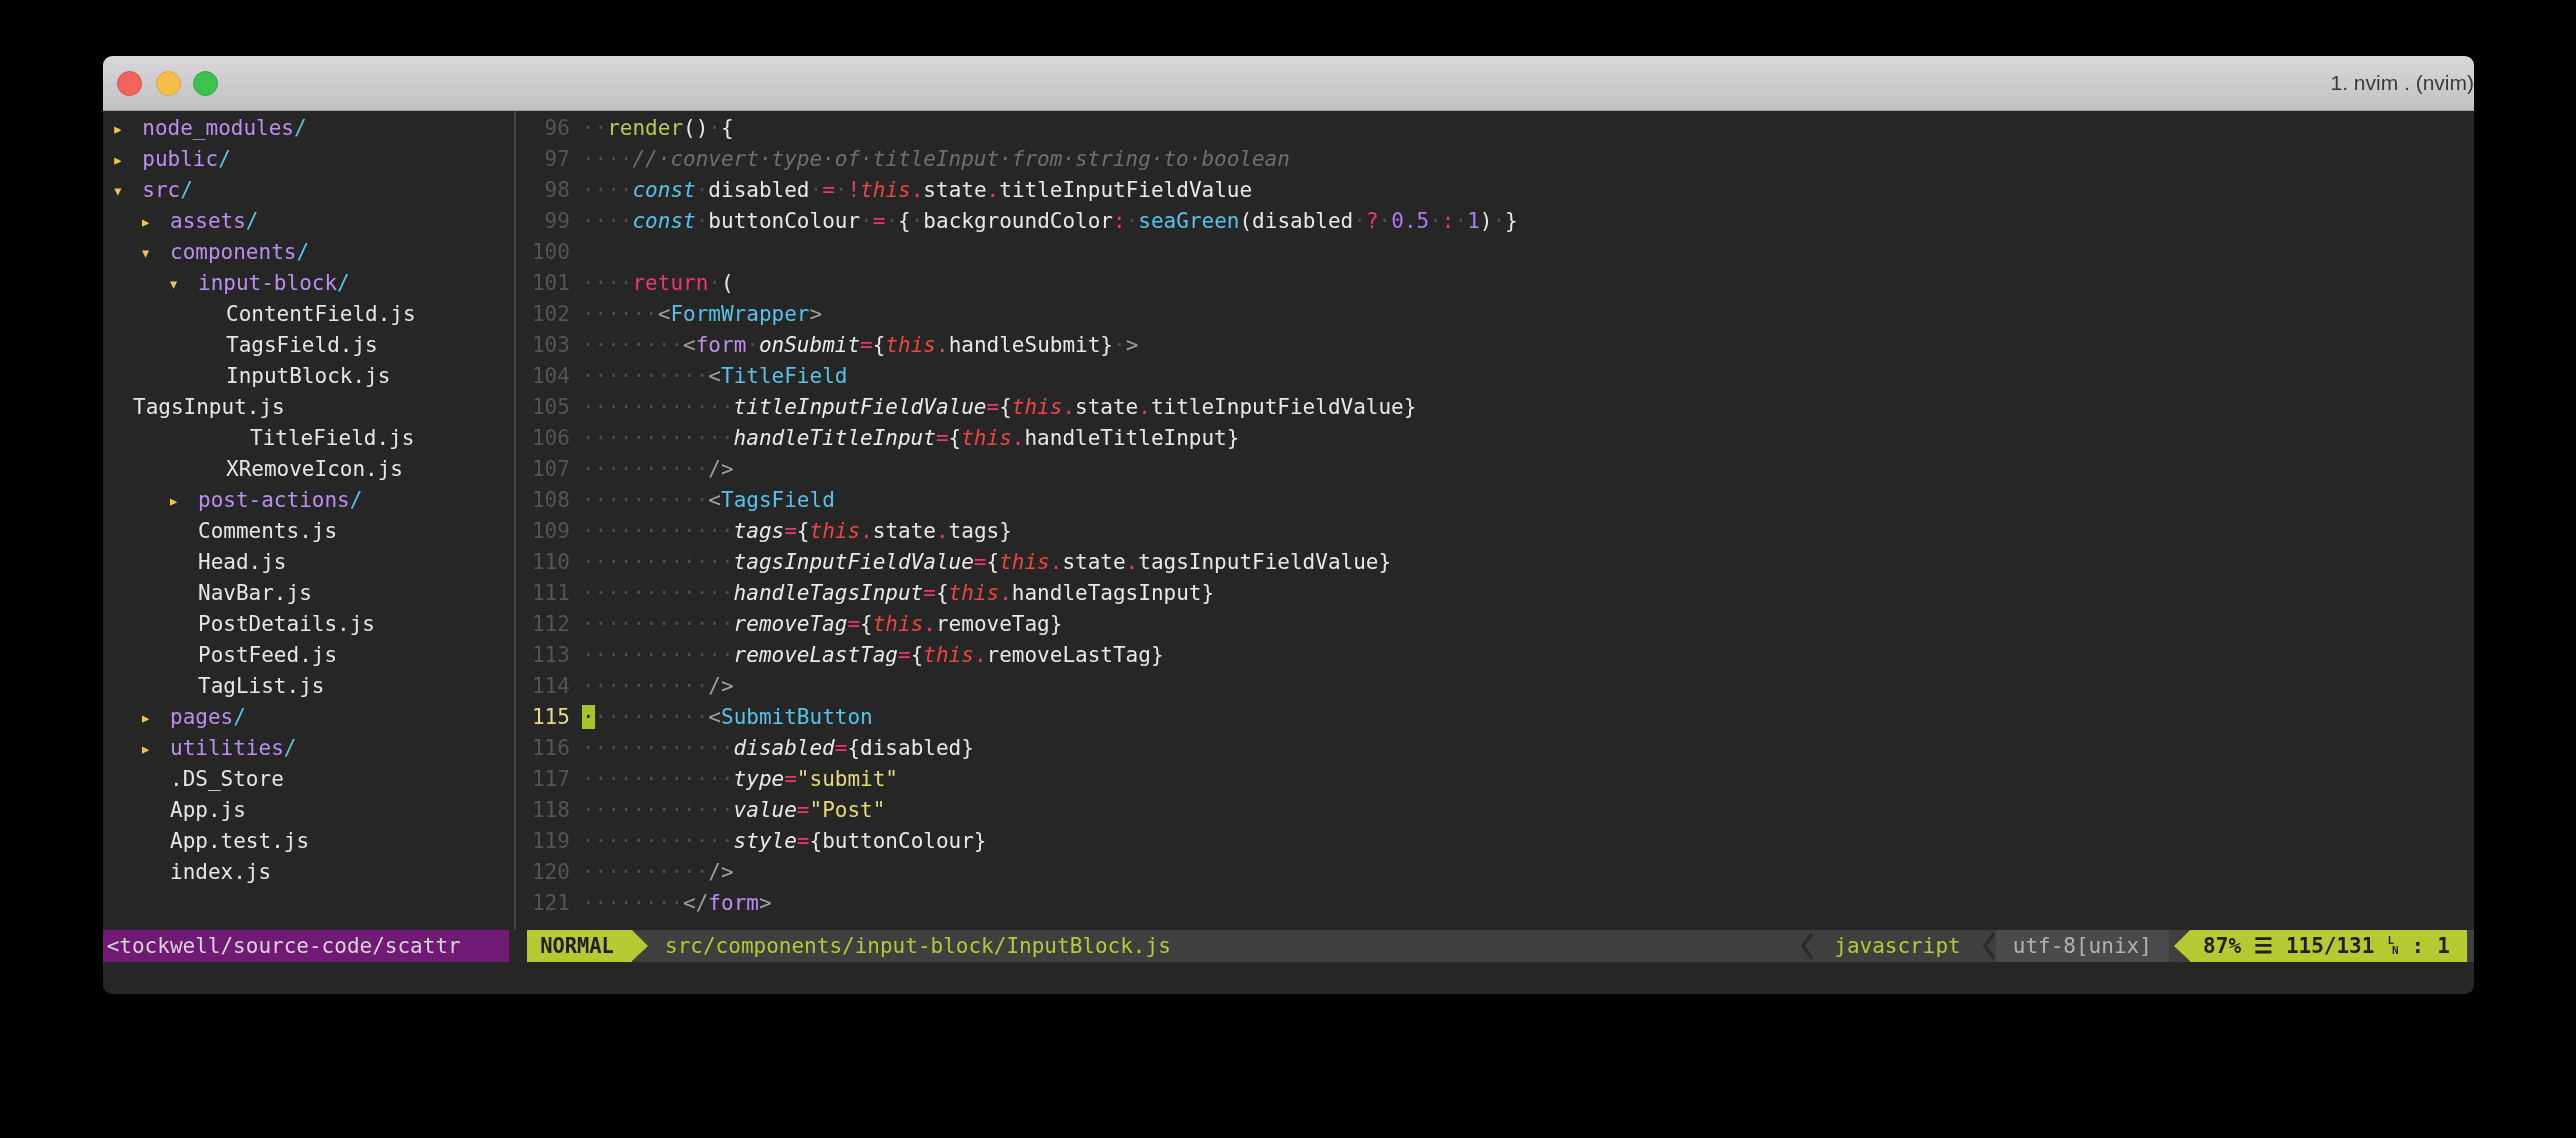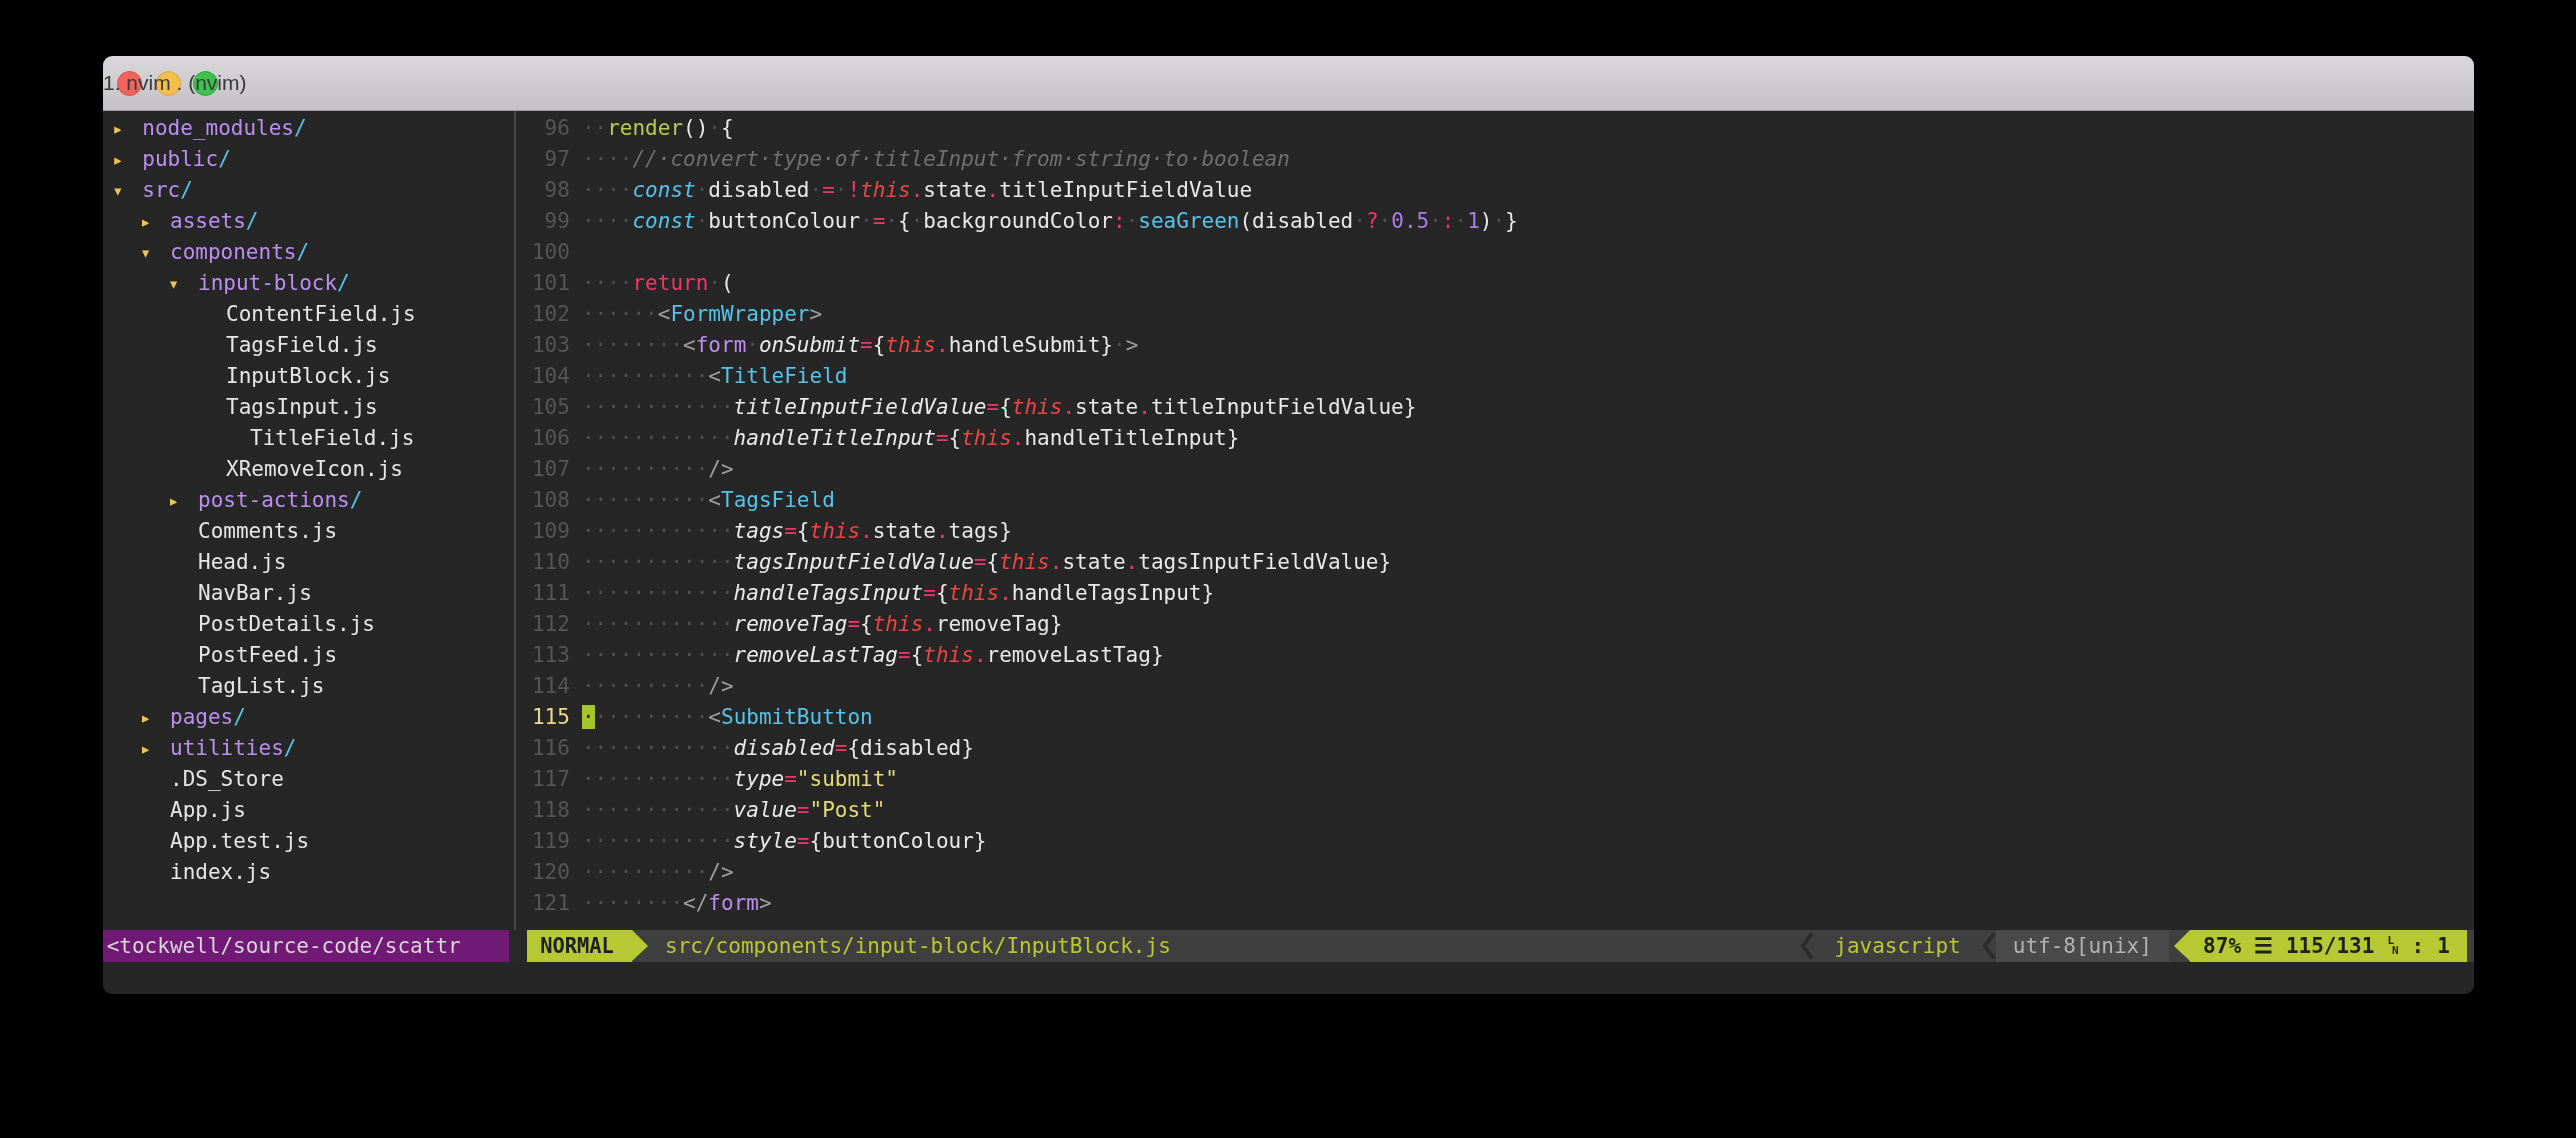--- a/index.html
+++ b/index.html
@@ -5,21 +5,21 @@
   html,body{margin:0;padding:0;}
   body{width:2576px;height:1138px;background:#000;position:relative;overflow:hidden;
        font-family:"DejaVu Sans Mono",monospace;}
   .window{position:absolute;left:103px;top:56px;width:2371px;height:938px;
           border-radius:9.3px;overflow:hidden;background:#262626;
           box-shadow:0 20.4px 46px rgba(0,0,0,.75);}
   
   .titlebar{height:54px;background:linear-gradient(#d9d7d9,#c3c1c3);
             border-bottom:0.9px solid #9f9d9f;position:relative;}
   .titlebar .title{position:absolute;left:0;right:0;top:0;height:54px;line-height:54px;
-            text-align:left;font-family:"Liberation Sans",sans-serif;font-size:21px;
+            text-align:right;font-family:"Liberation Sans",sans-serif;font-size:21px;
             color:#3a3a3a;font-weight:500;}
   .tl{position:absolute;top:15px;width:23px;height:23px;border-radius:50%;}
   .tl.red{left:14px;background:#f2635b;border:0.9px solid #d8504b;}
   .tl.yellow{left:53px;background:#f5bd4a;border:0.9px solid #dba63c;}
   .tl.green{left:90px;background:#3ec24e;border:0.9px solid #2fa83f;}
   
   .content{display:flex;flex-direction:column;height:884px;}
   .panes{display:flex;height:819px;overflow:hidden;}
   .tree{width:411px;overflow:hidden;padding-top:1.9px;}
   .vsep{width:1.9px;background:#464646;}
@@ -90,21 +90,21 @@
       <div class="tree" id="tree">
           <div class="trow" style="padding-left: 9.3px;"><span class="arrow">▸</span><span class="dirname">node_modules</span><span class="slash">/</span></div>
           <div class="trow" style="padding-left: 9.3px;"><span class="arrow">▸</span><span class="dirname">public</span><span class="slash">/</span></div>
           <div class="trow" style="padding-left: 9.3px;"><span class="arrow">▾</span><span class="dirname">src</span><span class="slash">/</span></div>
           <div class="trow" style="padding-left: 37px;"><span class="arrow">▸</span><span class="dirname">assets</span><span class="slash">/</span></div>
           <div class="trow" style="padding-left: 37px;"><span class="arrow">▾</span><span class="dirname">components</span><span class="slash">/</span></div>
           <div class="trow" style="padding-left: 65px;"><span class="arrow">▾</span><span class="dirname">input-block</span><span class="slash">/</span></div>
           <div class="trow" style="padding-left: 93px;"><span class="arrow"></span><span class="filename">ContentField.js</span></div>
           <div class="trow" style="padding-left: 93px;"><span class="arrow"></span><span class="filename">TagsField.js</span></div>
           <div class="trow" style="padding-left: 93px;"><span class="arrow"></span><span class="filename">InputBlock.js</span></div>
-          <div class="trow" style="padding-left: 93px;"><span class="arrow"></span><span class="filename">TagsInput.js</span></div>
+          <div class="trow" style=""><span class="arrow"></span><span class="filename">TagsInput.js</span></div>
           <div class="trow" style="padding-left: 93px; gap: 24px;"><span class="arrow"></span><span class="filename">TitleField.js</span></div>
           <div class="trow" style="padding-left: 93px;"><span class="arrow"></span><span class="filename">XRemoveIcon.js</span></div>
           <div class="trow" style="padding-left: 65px;"><span class="arrow">▸</span><span class="dirname">post-actions</span><span class="slash">/</span></div>
           <div class="trow" style="padding-left: 65px;"><span class="arrow"></span><span class="filename">Comments.js</span></div>
           <div class="trow" style="padding-left: 65px;"><span class="arrow"></span><span class="filename">Head.js</span></div>
           <div class="trow" style="padding-left: 65px;"><span class="arrow"></span><span class="filename">NavBar.js</span></div>
           <div class="trow" style="padding-left: 65px;"><span class="arrow"></span><span class="filename">PostDetails.js</span></div>
           <div class="trow" style="padding-left: 65px;"><span class="arrow"></span><span class="filename">PostFeed.js</span></div>
           <div class="trow" style="padding-left: 65px;"><span class="arrow"></span><span class="filename">TagList.js</span></div>
           <div class="trow" style="padding-left: 37px;"><span class="arrow">▸</span><span class="dirname">pages</span><span class="slash">/</span></div>

